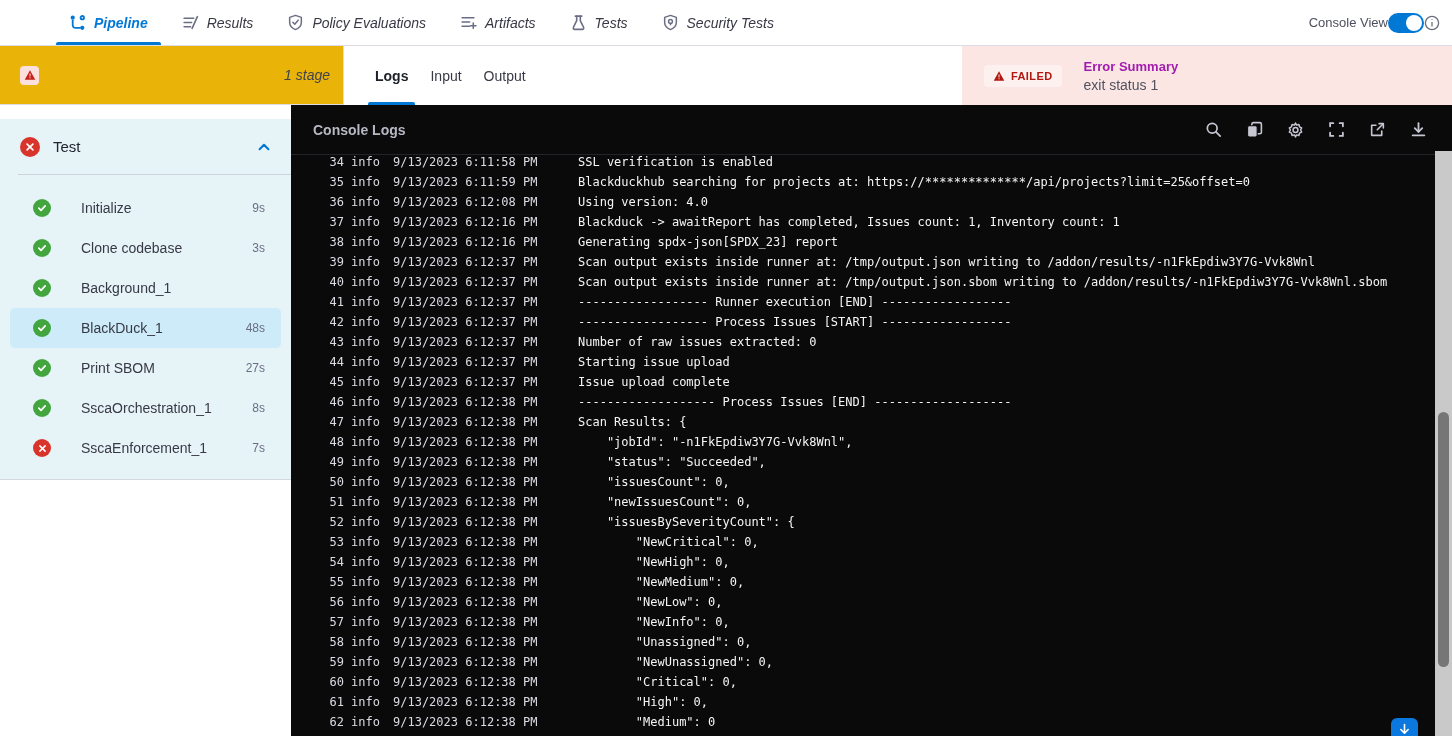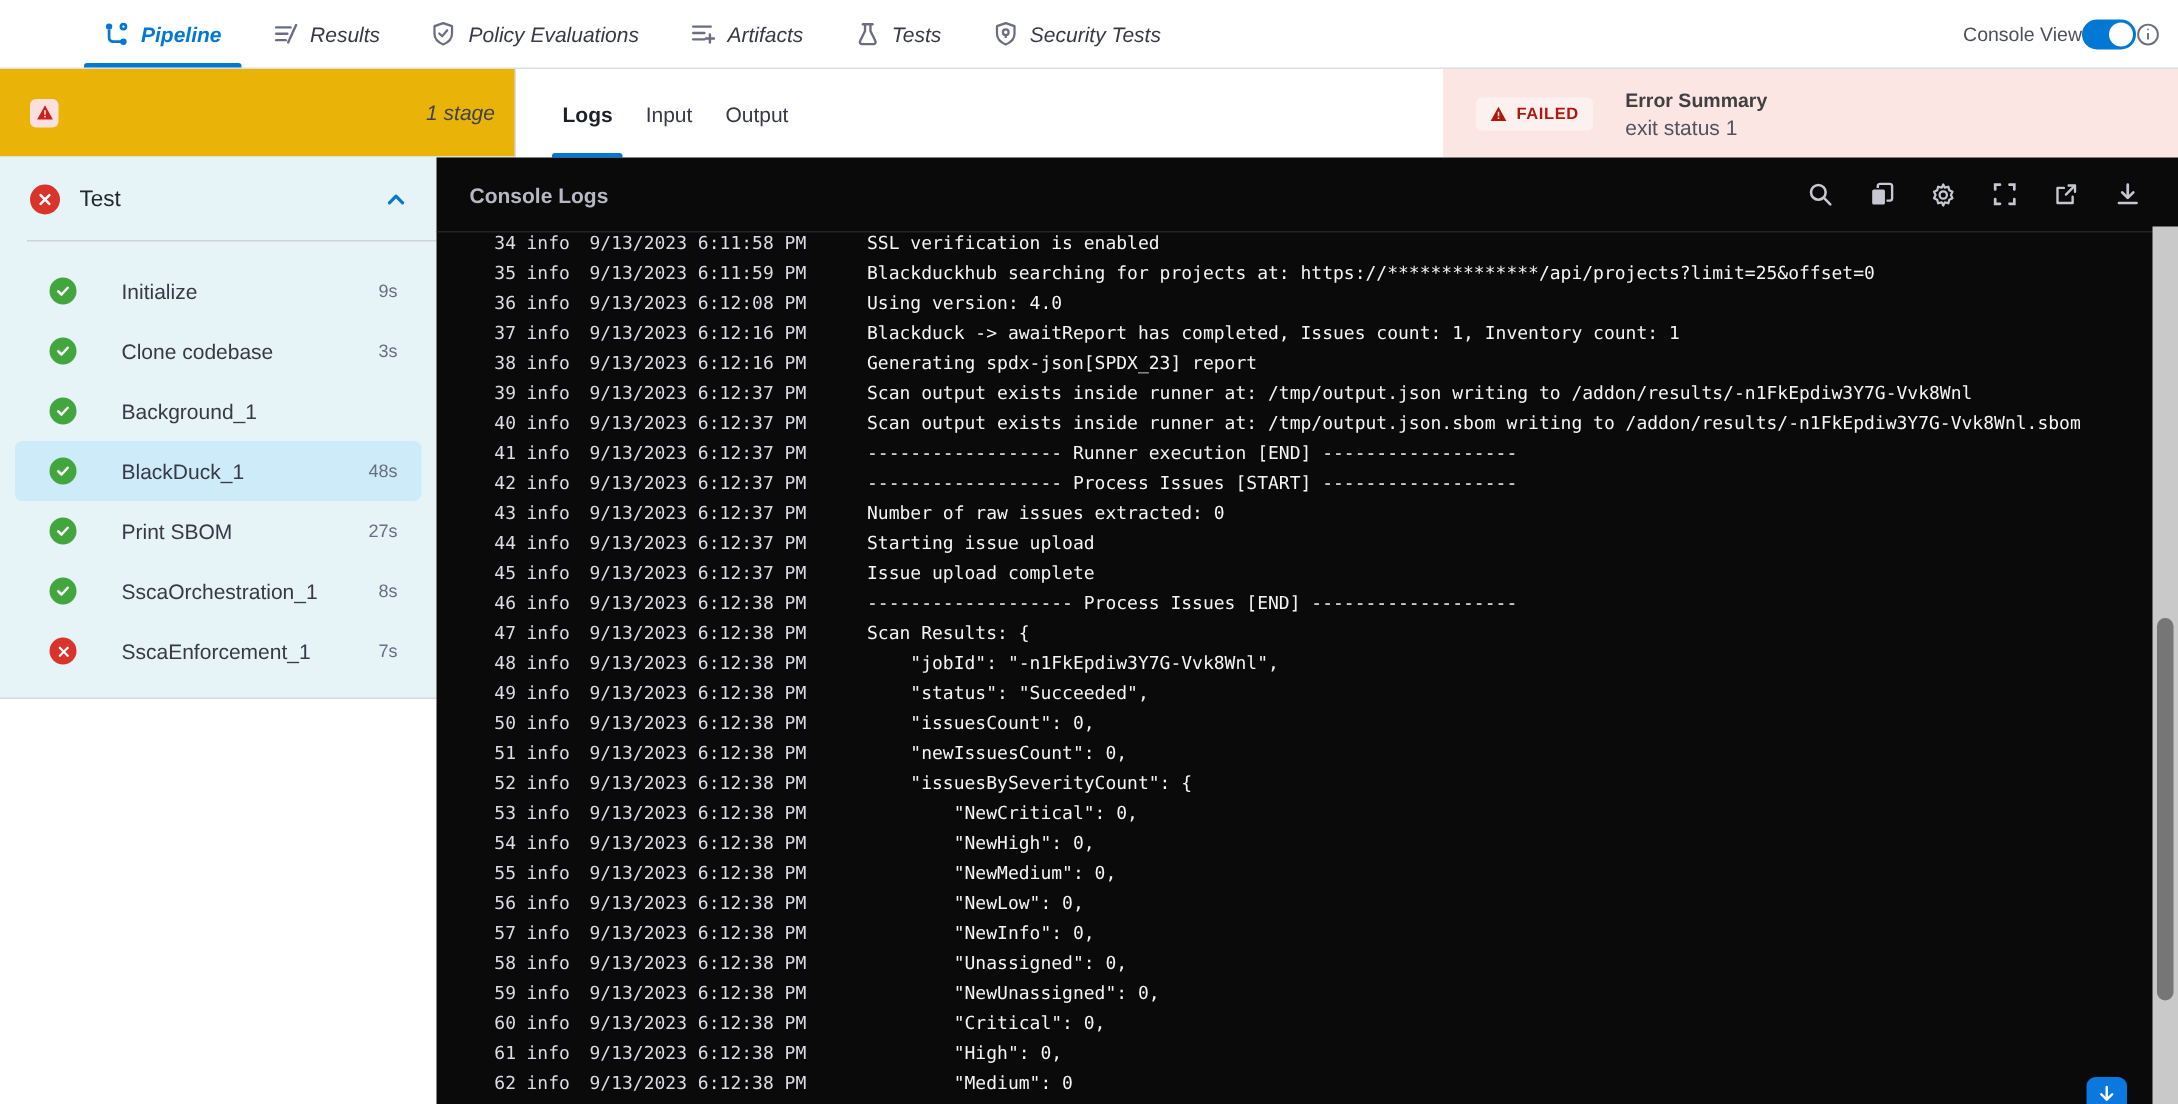--- a/index.html
+++ b/index.html
@@ -39,25 +39,25 @@
           padding:0 7px; cursor:pointer; }
   .ctab.active { color:#1c2029; font-weight:bold; }
   .ctab.active::after { content:""; position:absolute; left:0; right:0; bottom:0; height:3px;
           background:#0278d5; border-radius:2px 2px 0 0; }
   .error-summary { width:490px; flex:none; background:#fbe6e4; display:flex; align-items:center;
           padding-left:22px; }
   .failed-badge { display:flex; align-items:center; gap:6px; background:rgba(255,255,255,0.45);
           border-radius:4px; padding:5px 9px; color:#b0170f; }
   .failed-badge .txt { font-size:11px; font-weight:bold; letter-spacing:.4px; }
   .err-texts { margin-left:22px; display:flex; flex-direction:column; gap:3px; }
-  .err-title { font-size:13px; color:#404040; font-weight:bold; }
+  .err-title { font-size:13px; color:#a21caf; font-weight:bold; }
   .err-msg { font-size:14px; color:#50525f; }
 
   
-  .sidebar { position:absolute; top:105px; left:0; width:291px; bottom:0; background:#fff; }
+  .sidebar { position:absolute; top:119px; left:0; width:291px; bottom:0; background:#fff; }
   .stage-panel { height:361px; background:#e6f3f7; border-bottom:1px solid #d6d8e0; }
   .stage-header { height:55px; display:flex; align-items:center; gap:13px; padding:0 20px; }
   .stage-name { font-size:15px; font-weight:500; color:#22272f; }
   .stage-header .chevron { margin-left:auto; color:#0278d5; display:flex; cursor:pointer; }
   .stage-divider { border:none; border-top:1px solid #ccd3da; margin-left:18px; }
   .steps { list-style:none; padding-top:13px; }
   .step { height:40px; display:flex; align-items:center; gap:30px; margin:0 10px;
           padding:0 16px 0 23px; border-radius:5px; cursor:pointer; }
   .step.selected { background:#cdebf8; }
   .step-label { font-size:14px; color:#383946; }

